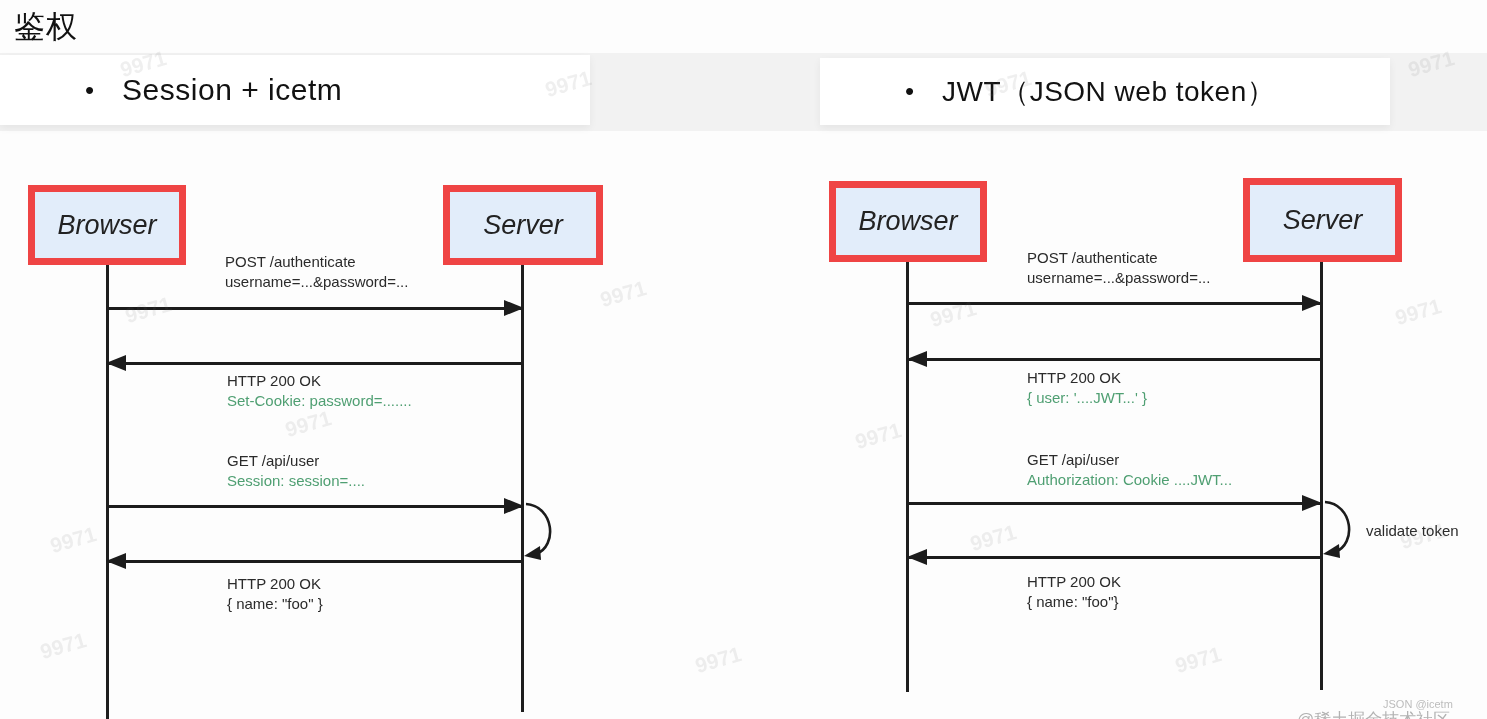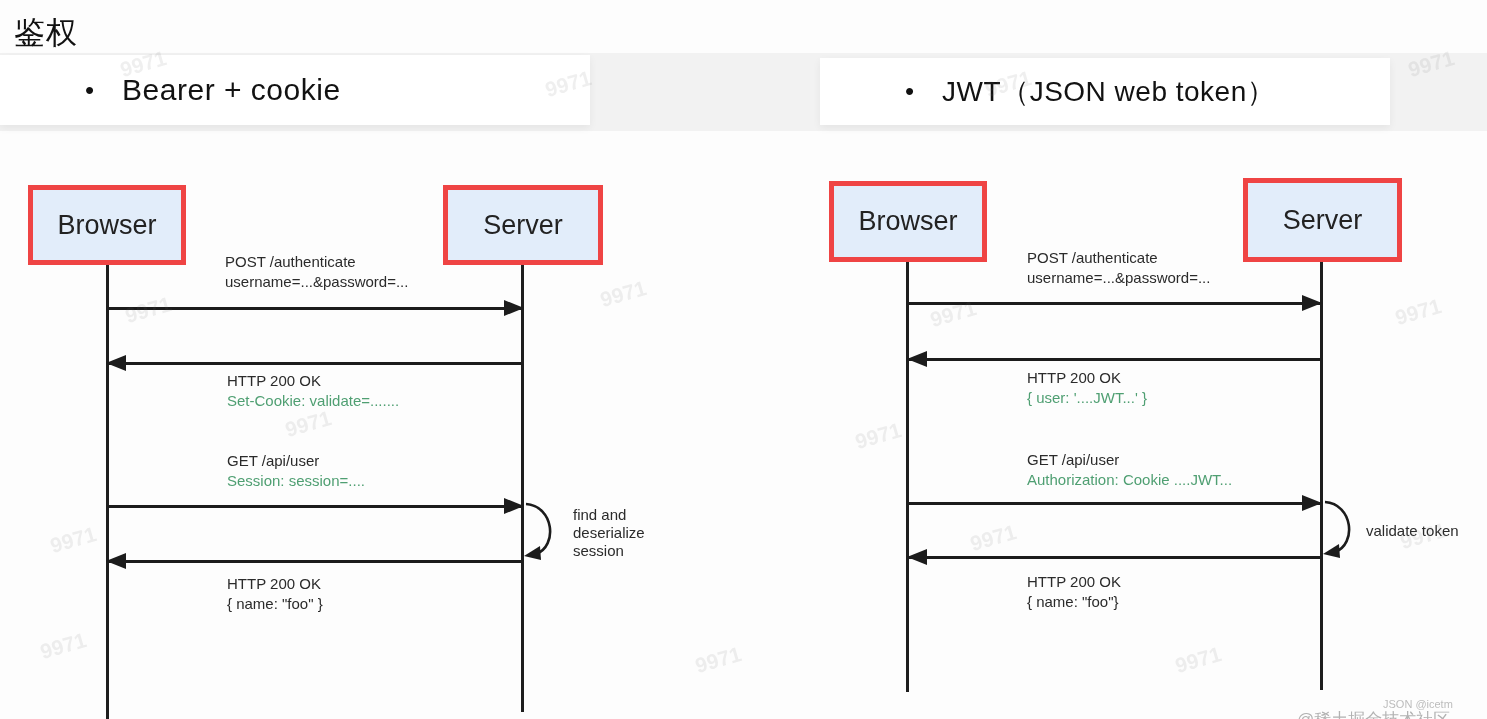--- a/index.html
+++ b/index.html
@@ -6,39 +6,39 @@
   body { background:#e9e9e9; font-family:"Liberation Sans", sans-serif; }
   .page {
     position:relative; width:1487px; height:719px; margin:0 auto;
     background:#fdfdfd; overflow:hidden;
   }
   .title-strip {
     position:absolute; left:0; top:53px; width:1487px; height:78px;
     background:#f2f2f2;
   }
   .heading {
-    position:absolute; left:14px; top:12px;
+    position:absolute; left:14px; top:6px;
     font-size:31px; color:#111; letter-spacing:1px;
   }
   .title-card {
     position:absolute; background:#ffffff;
     box-shadow:0 3px 8px rgba(0,0,0,0.06);
     display:flex; align-items:center;
   }
   .card-left  { left:0px;   top:55px; width:590px; height:70px; }
   .card-right { left:820px; top:58px; width:570px; height:67px; }
   .bullet { font-size:26px; color:#111; margin-left:85px; margin-right:28px; }
   .title-text { font-size:30px; color:#121212; letter-spacing:0.5px; }
   .card-right .title-text { font-size:28px; }
 
   .actor {
     position:absolute; background:var(--actor-fill,#e2edfa);
-    border:5px solid #ef4444;
+    border:7px solid #ef4444;
     display:flex; align-items:center; justify-content:center;
-    font-size:27px; color:#222;
+    font-size:27px; color:#222;font-style:italic;
   }
   .lifeline { position:absolute; width:3px; background:#1e1e1e; }
 
   .arrow { position:absolute; height:3px; background:#1c1c1c; }
   .arrow.to-server::after {
     content:""; position:absolute; right:-2px; top:-7px;
     border-left:20px solid #1c1c1c;
     border-top:8px solid transparent; border-bottom:8px solid transparent;
   }
   .arrow.to-browser::before {
@@ -65,21 +65,21 @@
 <body>
 
 <div class="page">
 
   <div class="title-strip"></div>
 
   <div class="heading">鉴权</div>
 
   <div class="title-card card-left">
     <span class="bullet">•</span>
-    <span class="title-text">Bearer + cookie</span>
+    <span class="title-text">Session + icetm</span>
   </div>
 
   <div class="title-card card-right">
     <span class="bullet">•</span>
     <span class="title-text">JWT（JSON web token）</span>
   </div>
 
   <div class="actor" style="left:28px; top:185px; width:158px; height:80px;">Browser</div>
   <div class="actor" style="left:443px; top:185px; width:160px; height:80px;">Server</div>
 
@@ -88,34 +88,33 @@
 
   <div class="msg" style="left:225px; top:252px;">
     <div class="line1">POST /authenticate</div>
     <div class="line2">username=...&amp;password=...</div>
   </div>
   <div class="arrow to-server" style="left:108px; top:307px; width:414px;"></div>
 
   <div class="arrow to-browser" style="left:108px; top:362px; width:414px;"></div>
   <div class="msg" style="left:227px; top:371px;">
     <div class="line1">HTTP 200 OK</div>
-    <div class="line2 green">Set-Cookie: validate=.......</div>
+    <div class="line2 green">Set-Cookie: password=.......</div>
   </div>
 
   <div class="msg" style="left:227px; top:451px;">
     <div class="line1">GET /api/user</div>
     <div class="line2 green">Session: session=....</div>
   </div>
   <div class="arrow to-server" style="left:108px; top:505px; width:414px;"></div>
 
   <svg class="loop-svg" style="left:524px; top:502px;" width="44" height="60" viewBox="0 0 44 60">
     <path d="M2,2 C30,4 34,44 12,52" fill="none" stroke="#1c1c1c" stroke-width="2.6"></path>
     <polygon points="0,54 16,44 17,58" fill="#1c1c1c"></polygon>
   </svg>
-  <div class="note" style="left:573px; top:506px; width:88px;">find and deserialize session</div>
 
   <div class="arrow to-browser" style="left:108px; top:560px; width:414px;"></div>
   <div class="msg" style="left:227px; top:574px;">
     <div class="line1">HTTP 200 OK</div>
     <div class="line2">{ name: "foo" }</div>
   </div>
 
   <div class="actor" style="left:829px; top:181px; width:158px; height:81px;">Browser</div>
   <div class="actor" style="left:1243px; top:178px; width:159px; height:84px;">Server</div>
 

